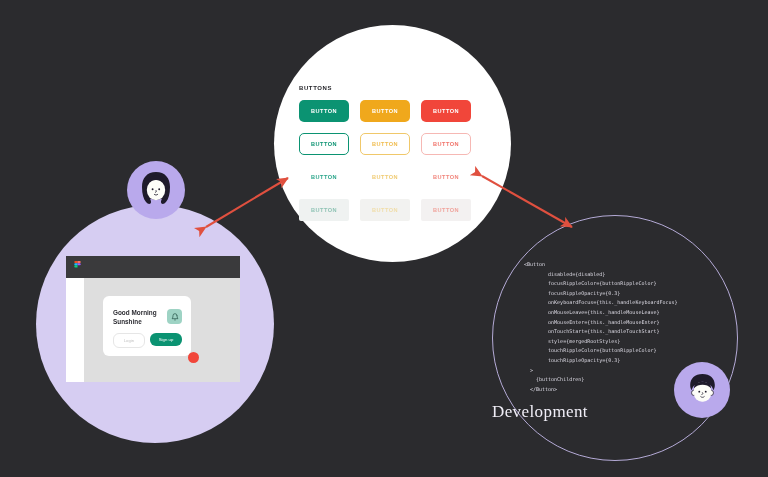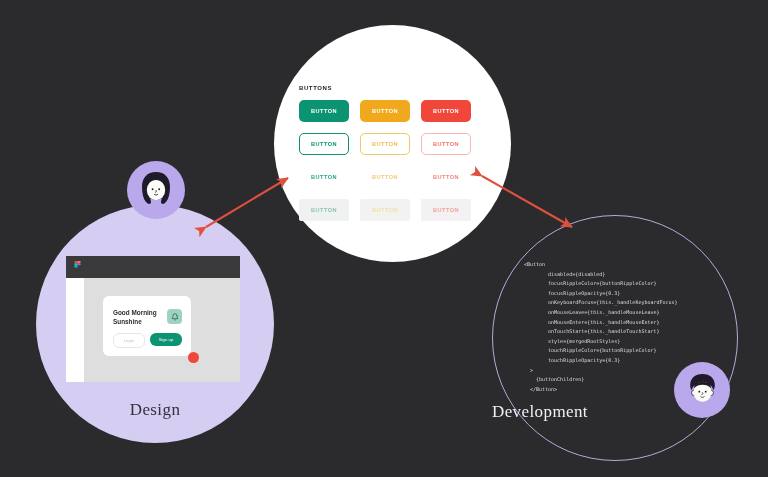--- a/index.html
+++ b/index.html
@@ -273,21 +273,20 @@
             <div class="login-btn">Login</div>
             <div class="signup-btn">Sign up</div>
           </div>
         </div>
 
         <div class="red-dot"></div>
       </div>
     </div>
   </div>
 
-  <div class="design-label">Design</div>
 
   <div class="dev-circle"></div>
 
   <pre class="code-block">&lt;Button
         disabled={disabled}
         focusRippleColor={buttonRippleColor}
         focusRippleOpacity={0.3}
         onKeyboardFocus={this._handleKeyboardFocus}
         onMouseLeave={this._handleMouseLeave}
         onMouseEnter={this._handleMouseEnter}

